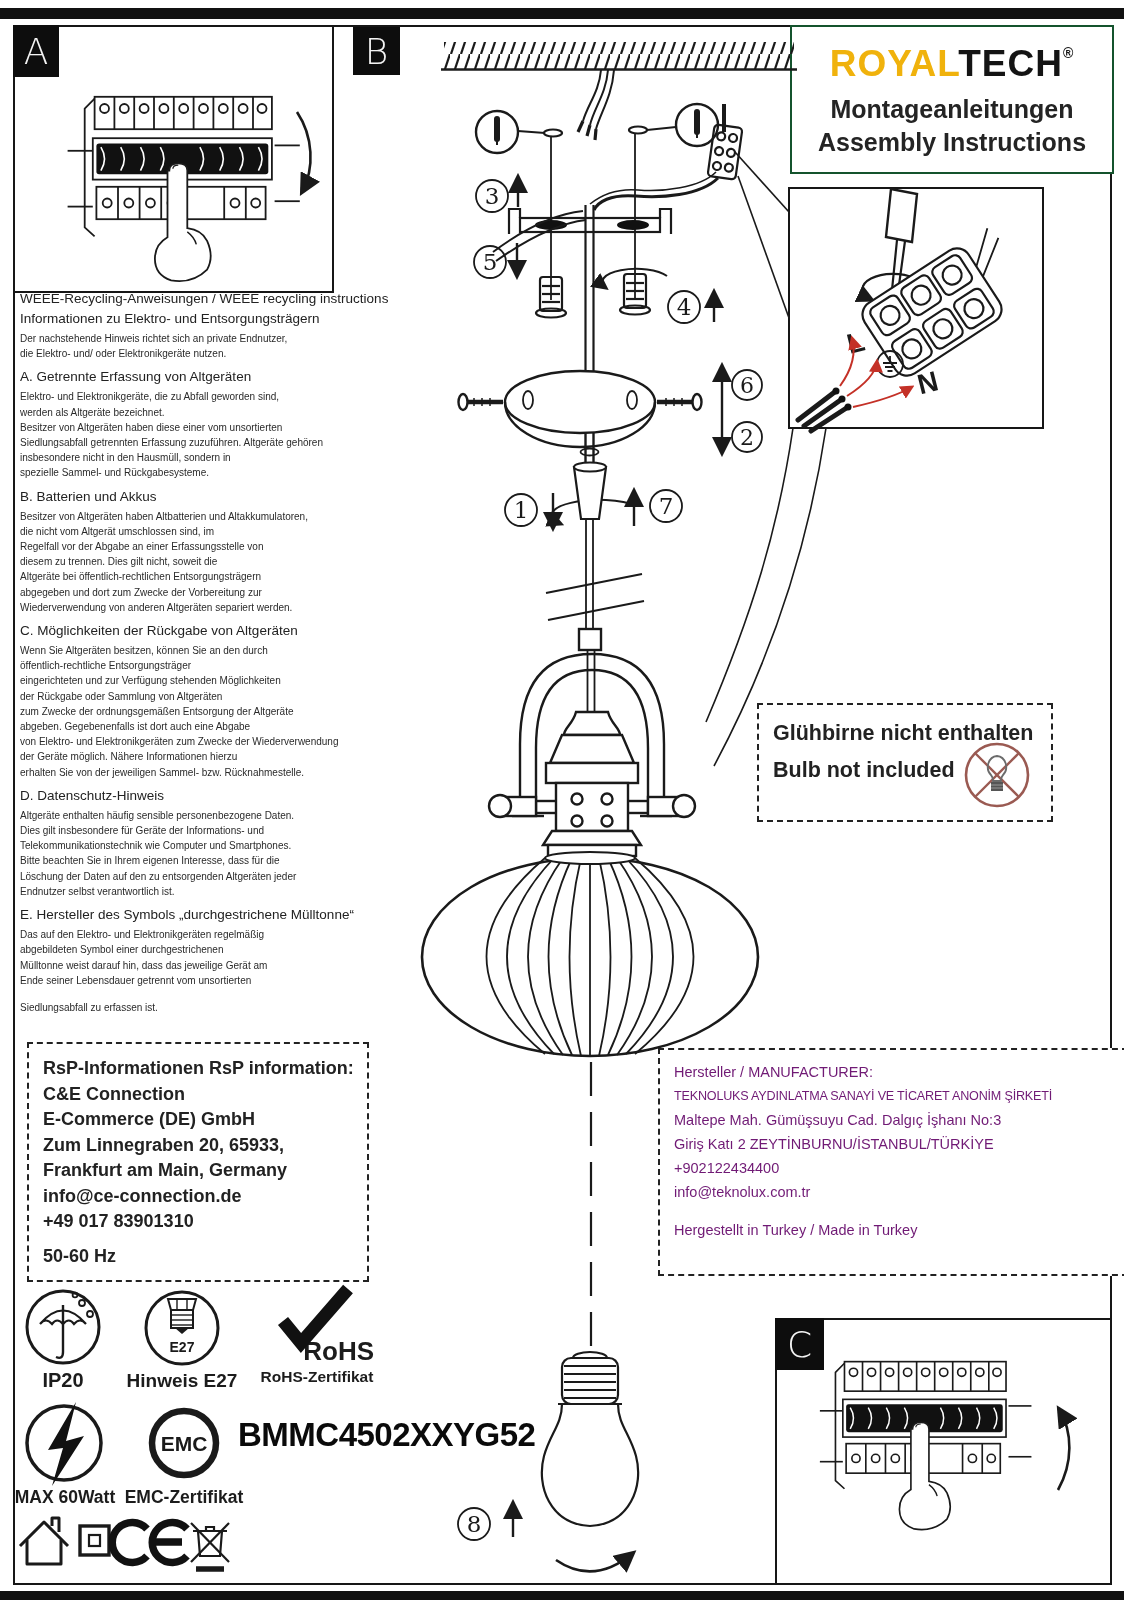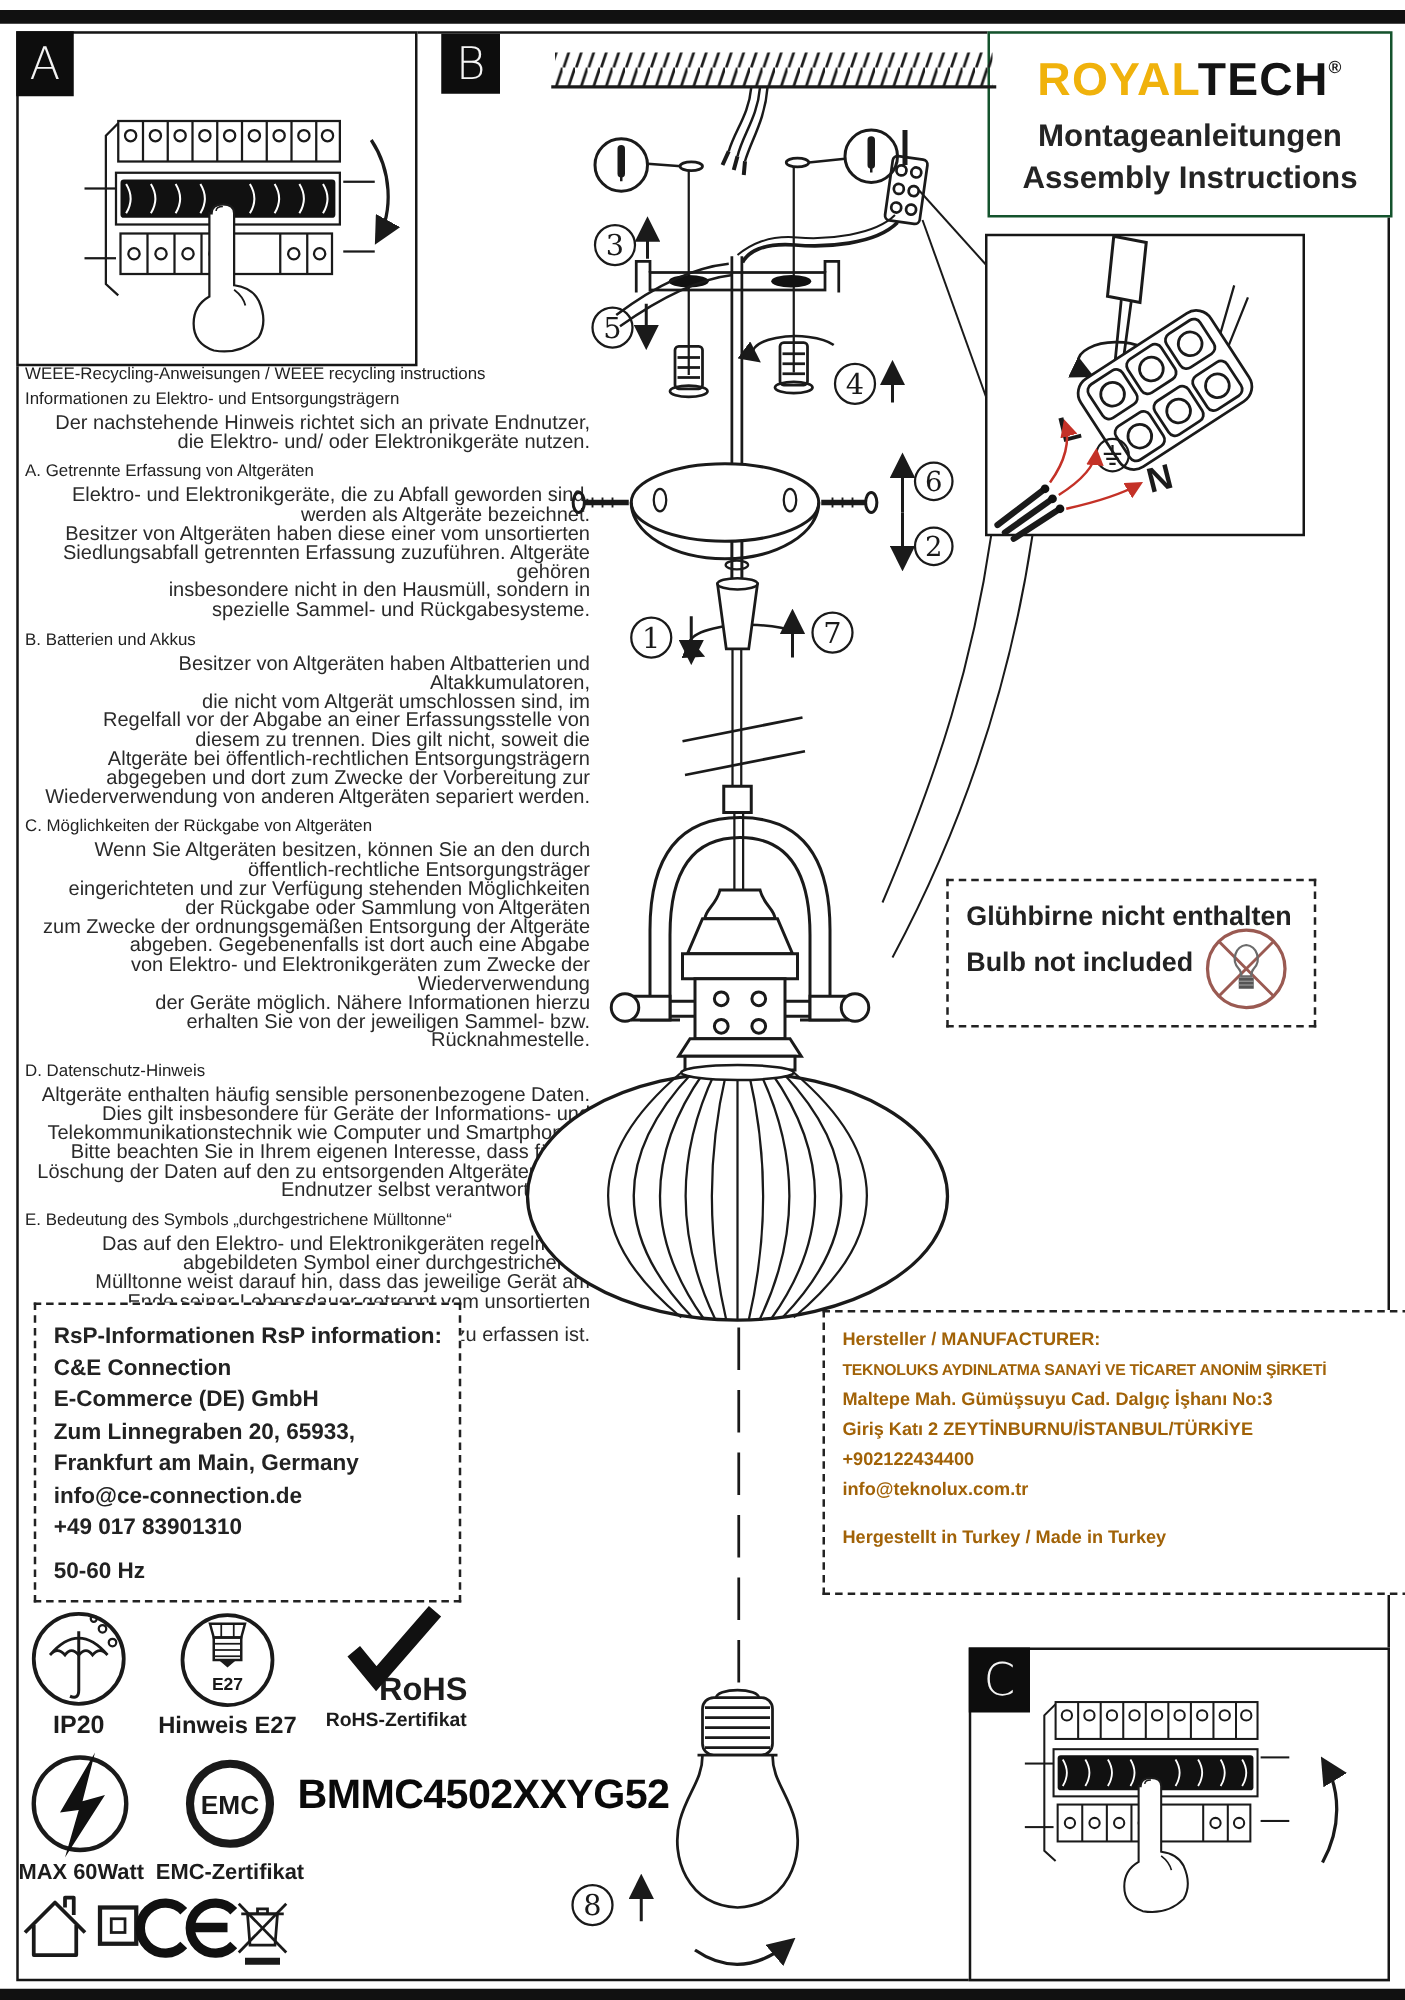--- a/index.html
+++ b/index.html
@@ -14,30 +14,30 @@
   .brandbox{position:absolute;border:2px solid #14532d;background:#fff;text-align:center;}
   .logo{margin-top:16px;font-size:37px;font-weight:bold;letter-spacing:1px;white-space:nowrap;}
   .logo .royal{color:#F0B20C;}
   .logo .tech{color:#141414;}
   .logo .reg{font-size:14px;color:#141414;vertical-align:18px;}
   .title-de,.title-en{font-size:25px;font-weight:600;color:#242424;line-height:33px;}
   .title-de{margin-top:8px;}
   
   .weee{position:absolute;left:20px;top:291px;width:452px;}
   .weee h3{font-size:13.5px;margin:0 0 5px 0;font-weight:normal;color:#222;}
-  .weee p{font-size:16px;line-height:15.2px;margin:0 0 8px 0;white-space:pre-line;color:#2a2a2a;font-weight:500;text-align:right;}
+  .weee p{font-size:10px;line-height:15.2px;margin:0 0 8px 0;white-space:pre-line;color:#2a2a2a;font-weight:500;}
   .weee .gap{height:4px;}
   
   .bulbbox{padding:10px 0 0 14px;}
   .bulbbox div{font-size:21.5px;font-weight:600;line-height:37px;color:#222;white-space:nowrap;}
   .rspbox{padding:12px 14px;}
   .rspbox div{font-size:18px;font-weight:600;line-height:25.5px;color:#222;white-space:nowrap;}
   .rspbox .last{margin-top:9px;}
   .mfrbox{padding:10px 14px;}
-  .mfrbox div{font-size:14.5px;font-weight:bold;line-height:24px;color:#a16207;white-space:nowrap;}
+  .mfrbox div{font-size:14.5px;font-weight:normal;line-height:24px;color:#701a75;white-space:nowrap;}
   .mfrbox .company{font-size:12.6px;letter-spacing:-0.2px;}
   .mfrbox .madein{margin-top:14px;}
   
   .clabel{position:absolute;text-align:center;font-weight:bold;color:#1c1c1c;white-space:nowrap;}
   .model{position:absolute;left:238px;top:1416px;font-size:33px;font-weight:bold;letter-spacing:-0.5px;color:#0a0a0a;}
   svg.art{position:absolute;left:0;top:0;pointer-events:none;}
   svg text{font-family:"DejaVu Serif",serif;}
   svg text.sans{font-family:"Liberation Sans",sans-serif;font-weight:bold;}
 </style>
 </head>
@@ -94,21 +94,21 @@
  von Elektro- und Elektronikgeräten zum Zwecke der Wiederverwendung
 der Geräte möglich. Nähere Informationen hierzu
 erhalten Sie von der jeweiligen Sammel- bzw. Rücknahmestelle.</p>
   <h3>D. Datenschutz-Hinweis</h3>
   <p>Altgeräte enthalten häufig sensible personenbezogene Daten.
 Dies gilt insbesondere für Geräte der Informations- und
 Telekommunikationstechnik wie Computer und Smartphones.
  Bitte beachten Sie in Ihrem eigenen Interesse, dass für die
 Löschung der Daten auf den zu entsorgenden Altgeräten jeder
 Endnutzer selbst verantwortlich ist.</p>
-  <h3>E. Bedeutung des Symbols „durchgestrichene Mülltonne“</h3>
+  <h3>E. Hersteller des Symbols „durchgestrichene Mülltonne“</h3>
   <p>Das auf den Elektro- und Elektronikgeräten regelmäßig
  abgebildeten Symbol einer durchgestrichenen
 Mülltonne weist darauf hin, dass das jeweilige Gerät am
 Ende seiner Lebensdauer getrennt vom unsortierten</p>
   <div class="gap"></div>
   <p>Siedlungsabfall zu erfassen ist.</p>
 </div>
 
 <div class="dashedbox bulbbox" style="left:757px;top:703px;width:278px;height:105px;">
   <div>Glühbirne nicht enthalten</div>

